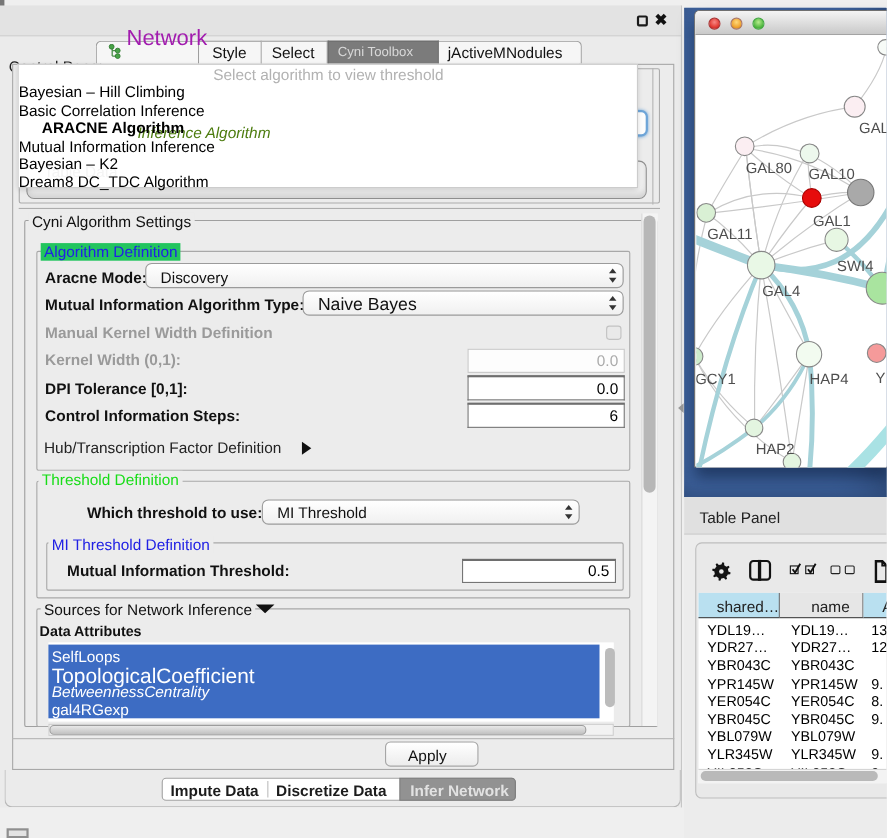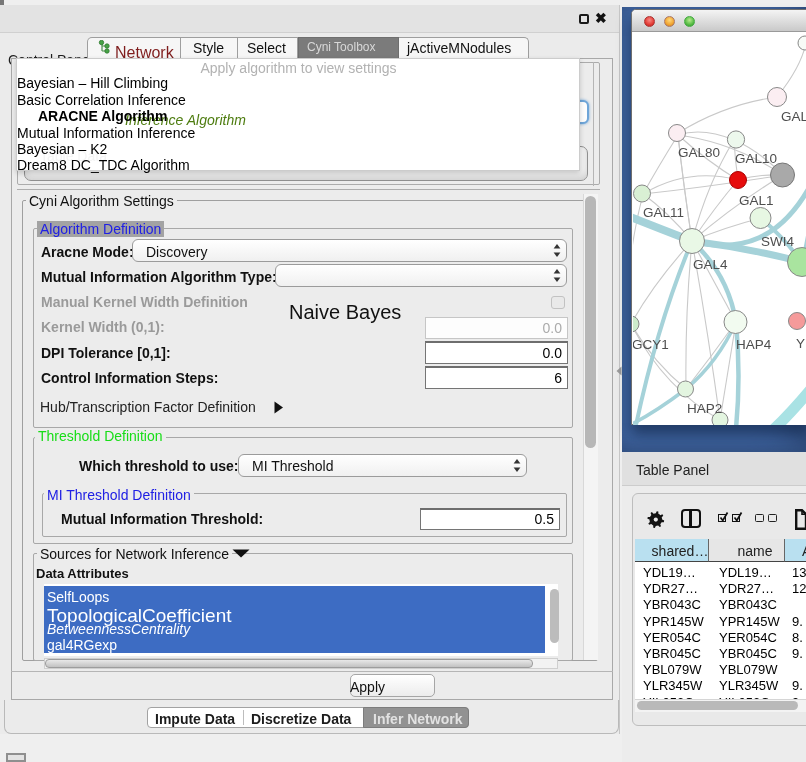--- a/index.html
+++ b/index.html
@@ -26,21 +26,21 @@
 <div class="b" style="left:238px;top:37px;width:60px;height:21px;background:#f6f6f6;border:1px solid #9e9e9e;border-bottom:none;border-left:none;"></div>
 <div class="b" style="left:298px;top:37px;width:101px;height:21px;background:#7b7b7b;border:1px solid #6e6e6e;border-bottom:none;"></div>
 <div class="b" style="left:399px;top:37px;width:130px;height:21px;background:#f6f6f6;border:1px solid #9e9e9e;border-bottom:none;border-left:none;border-radius:0 5px 0 0;"></div>
 
 <svg class="b" style="left:98px;top:40px;" width="13" height="14" viewBox="0 0 13 14">
   <path d="M4 3 L4 11 M4 6 L8 6 M4 11 L8 11" stroke="#4c8f4c" stroke-width="1.2" fill="none"></path>
   <circle cx="3.5" cy="2.5" r="2.2" fill="#47a347" stroke="#2d7a2d" stroke-width="0.8"></circle>
   <circle cx="9" cy="6" r="2.2" fill="#47a347" stroke="#2d7a2d" stroke-width="0.8"></circle>
   <circle cx="9" cy="11" r="2.2" fill="#47a347" stroke="#2d7a2d" stroke-width="0.8"></circle>
 </svg>
-<div class="txt" style="left:115px;top:44px;font-size:16px;color:#7f1d1d;">Network</div>
+<div class="txt" style="left:115px;top:24px;font-size:20px;color:#a21caf;">Network</div>
 <div class="txt" style="left:193px;top:40px;font-size:14px;color:#111;">Style</div>
 <div class="txt" style="left:247px;top:40px;font-size:14px;color:#111;">Select</div>
 <div class="txt" style="left:307px;top:40px;font-size:12px;color:#d8d8d8;">Cyni Toolbox</div>
 <div class="txt" style="left:407px;top:40px;font-size:14px;color:#111;">jActiveMNodules</div>
 
 <div class="b" style="left:11px;top:58px;width:602px;height:642px;background:#ececec;border:1px solid #a8a8a8;"></div>
 
 <div class="b" style="left:17px;top:62px;width:583px;height:123px;border:1px solid #ababab;border-radius:2px;"></div>
 <div class="b" style="left:593px;top:62px;width:1px;height:124px;background:#b5b5b5;"></div>
 
@@ -49,33 +49,33 @@
 <div class="b" style="left:560px;top:100px;width:29px;height:24px;background:#fdfdfd;border:2px solid #6ea5d8;border-radius:6px;box-shadow:0 0 3px #6ea5d8;"></div>
 
 <div class="b" style="left:17px;top:189px;width:583px;height:1px;background:#adadad;"></div>
 <div class="b" style="left:22px;top:200px;width:576px;height:461px;border:1px solid #9f9f9f;border-radius:2px;"></div>
 <div class="txt" style="left:26px;top:193px;font-size:14px;color:#111;background:#ececec;padding:0 3px;">Cyni Algorithm Settings</div>
 
 <div class="b" style="left:583px;top:194px;width:15px;height:466px;background:#f4f4f4;border-left:1px solid #d8d8d8;"></div>
 <div class="b" style="left:585px;top:196px;width:11px;height:252px;background:#b7b7b7;border-radius:6px;"></div>
 
 <div class="b" style="left:33px;top:228px;width:540px;height:200px;border:1px solid #a8a8a8;border-radius:2px;"></div>
-<div class="txt" style="left:37px;top:221px;font-size:14px;color:#2020e4;background:#a3a3a3;padding:0 3px;">Algorithm Definition</div>
+<div class="txt" style="left:37px;top:221px;font-size:14px;color:#2020e4;background:#22c55e;padding:0 3px;">Algorithm Definition</div>
 
 <div class="txt" style="left:41px;top:244px;font-size:14px;font-weight:bold;color:#111;">Aracne Mode:</div>
 <div class="b" style="left:132px;top:239px;width:435px;height:23px;background:linear-gradient(#ffffff,#f0f0f0);border:1px solid #9b9b9b;border-radius:6px;"></div>
 <div class="txt" style="left:146px;top:244px;font-size:14px;color:#111;">Discovery</div>
 <svg class="b" style="left:552px;top:243px;" width="10" height="15" viewBox="0 0 10 15">
     <path d="M5 1 L8.4 5.4 L1.6 5.4 Z" fill="#333"></path>
     <path d="M5 14 L8.4 9.6 L1.6 9.6 Z" fill="#333"></path>
   </svg>
 
 <div class="txt" style="left:41px;top:269px;font-size:14px;font-weight:bold;color:#111;">Mutual Information Algorithm Type:</div>
 <div class="b" style="left:275px;top:264px;width:292px;height:23px;background:linear-gradient(#ffffff,#f0f0f0);border:1px solid #9b9b9b;border-radius:6px;"></div>
-<div class="txt" style="left:289px;top:269px;font-size:20px;color:#111;margin-top:32px;">Naive Bayes</div>
+<div class="txt" style="left:289px;top:269px;font-size:16px;color:#111;">Naive Bayes</div>
 <svg class="b" style="left:552px;top:268px;" width="10" height="15" viewBox="0 0 10 15">
     <path d="M5 1 L8.4 5.4 L1.6 5.4 Z" fill="#333"></path>
     <path d="M5 14 L8.4 9.6 L1.6 9.6 Z" fill="#333"></path>
   </svg>
 
 <div class="txt" style="left:41px;top:294px;font-size:14px;font-weight:bold;color:#9a9a9a;">Manual Kernel Width Definition</div>
 <div class="b" style="left:551px;top:296px;width:14px;height:13px;background:#e9e9e9;border:1px solid #c2c2c2;border-radius:3px;"></div>
 
 <div class="txt" style="left:41px;top:319px;font-size:14px;font-weight:bold;color:#9a9a9a;">Kernel Width (0,1):</div>
 <div class="b" style="left:425px;top:317px;width:143px;height:22px;background:#fdfdfd;border:1px solid #c6c6c6;"></div>
@@ -124,35 +124,35 @@
 <div class="txt" style="left:47px;top:605px;font-size:19px;color:#fff;">TopologicalCoefficient</div>
 <div class="txt" style="left:47px;top:621px;font-size:14px;color:#fff;font-style:italic;">BetweennessCentrality</div>
 <div class="txt" style="left:47px;top:637px;font-size:14px;color:#fff;">gal4RGexp</div>
 <div class="b" style="left:550px;top:589px;width:9px;height:54px;background:#bcbcbc;border-radius:5px;"></div>
 
 <div class="b" style="left:44px;top:658px;width:514px;height:11px;background:#f2f2f2;border:1px solid #cfcfcf;"></div>
 <div class="b" style="left:45px;top:659px;width:488px;height:9px;background:linear-gradient(#e8e8e8,#c2c2c2);border:1px solid #9d9d9d;border-radius:4px;"></div>
 
 <div class="b" style="left:11px;top:671px;width:602px;height:1px;background:#b5b5b5;"></div>
 <div class="b" style="left:350px;top:674px;width:85px;height:23px;background:linear-gradient(#ffffff,#ececec);border:1px solid #a6a6a6;border-radius:5px;"></div>
-<div class="txt" style="left:350px;top:679px;width:77px;font-size:14px;color:#111;">Apply</div>
+<div class="txt" style="left:350px;top:679px;width:77px;text-align:center;font-size:14px;color:#111;">Apply</div>
 
 <div class="b" style="left:4px;top:700px;width:615px;height:34px;border:1.5px solid #b9b9b9;border-top:none;border-radius:0 0 7px 7px;"></div>
 
 <div class="b" style="left:147px;top:707px;width:322px;height:21px;background:#ffffff;border:1px solid #a2a2a2;border-radius:4px;"></div>
 <div class="b" style="left:363px;top:707px;width:106px;height:21px;background:#929292;border:1px solid #7d7d7d;border-radius:0 4px 4px 0;"></div>
 <div class="b" style="left:243px;top:710px;width:1px;height:15px;background:#bdbdbd;"></div>
 <div class="txt" style="left:155px;top:711px;font-size:14px;font-weight:bold;color:#1c1c1c;">Impute Data</div>
 <div class="txt" style="left:251px;top:711px;font-size:14px;font-weight:bold;color:#1c1c1c;">Discretize Data</div>
 <div class="txt" style="left:373px;top:711px;font-size:14px;font-weight:bold;color:#e2e2e2;">Infer Network</div>
 
 <div class="b" style="left:16px;top:58px;width:564px;height:113px;background:#ffffff;border:1px solid #cccccc;box-shadow:0 2px 5px rgba(0,0,0,0.18);"></div>
 <div class="txt" style="left:125px;top:112px;font-size:14px;color:#4d7c0f;font-style:italic;">Inference Algorithm</div>
 <div class="txt" style="left:40px;top:148px;font-size:14px;color:#f4f4f4;text-align:right;">Table Data</div>
-<div class="txt" style="left:17px;top:60px;width:563px;text-align:center;font-size:14px;color:#b2b2b2;">Apply algorithm to view settings</div>
+<div class="txt" style="left:17px;top:60px;width:563px;text-align:center;font-size:14px;color:#b2b2b2;">Select algorithm to view threshold</div>
 <div class="txt" style="left:17px;top:75px;font-size:14px;color:#000;">Bayesian – Hill Climbing</div>
 <div class="txt" style="left:17px;top:91.5px;font-size:14px;color:#000;">Basic Correlation Inference</div>
 <div class="txt" style="left:17px;top:108px;font-size:14px;font-weight:bold;color:#000;padding-left:21px;">ARACNE Algorithm</div>
 <div class="txt" style="left:17px;top:124.5px;font-size:14px;color:#000;">Mutual Information Inference</div>
 <div class="txt" style="left:17px;top:141px;font-size:14px;color:#000;">Bayesian – K2</div>
 <div class="txt" style="left:17px;top:157px;font-size:14px;color:#000;">Dream8 DC_TDC Algorithm</div>
 
 <div class="b" style="left:6px;top:753px;width:20px;height:9px;background:#e3e3e3;border:2px solid #8f8f8f;"></div>
 <div class="b" style="left:0px;top:0px;width:4px;height:5px;background:#777;"></div>
 

